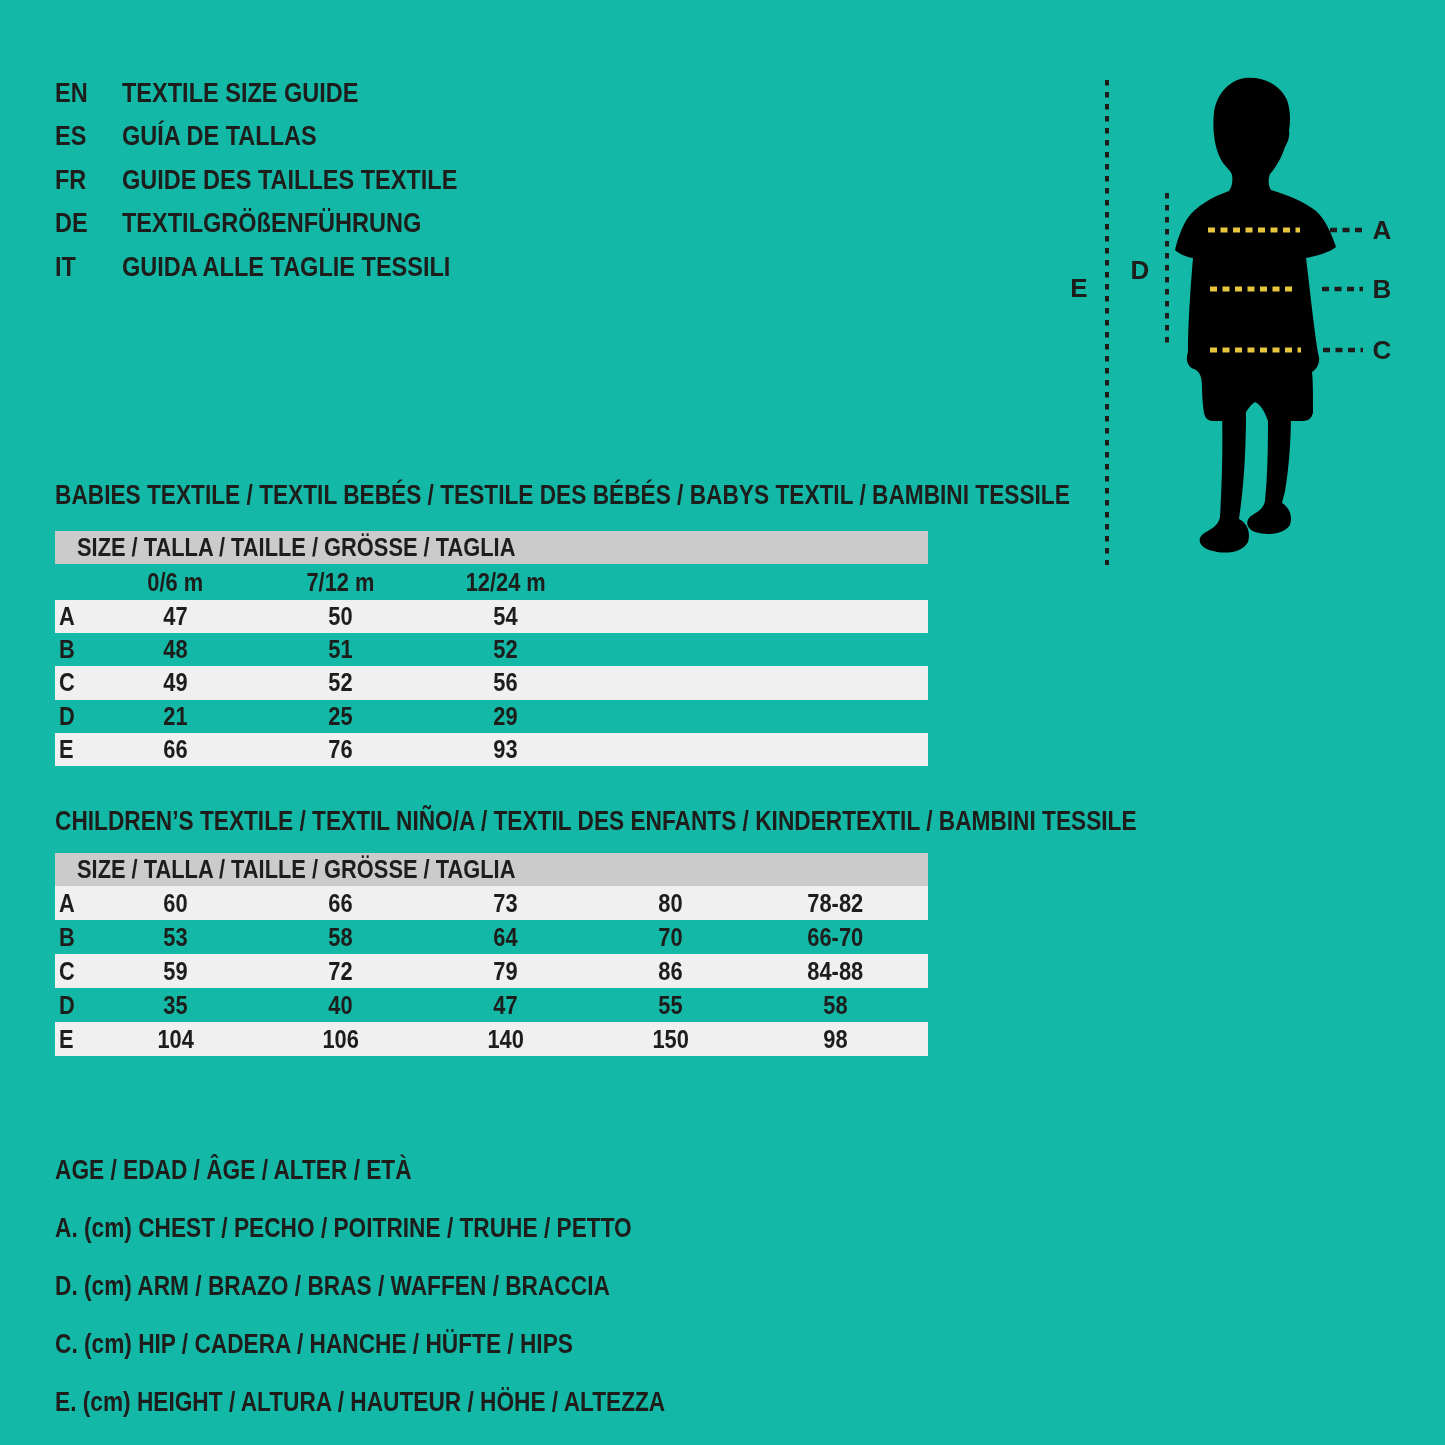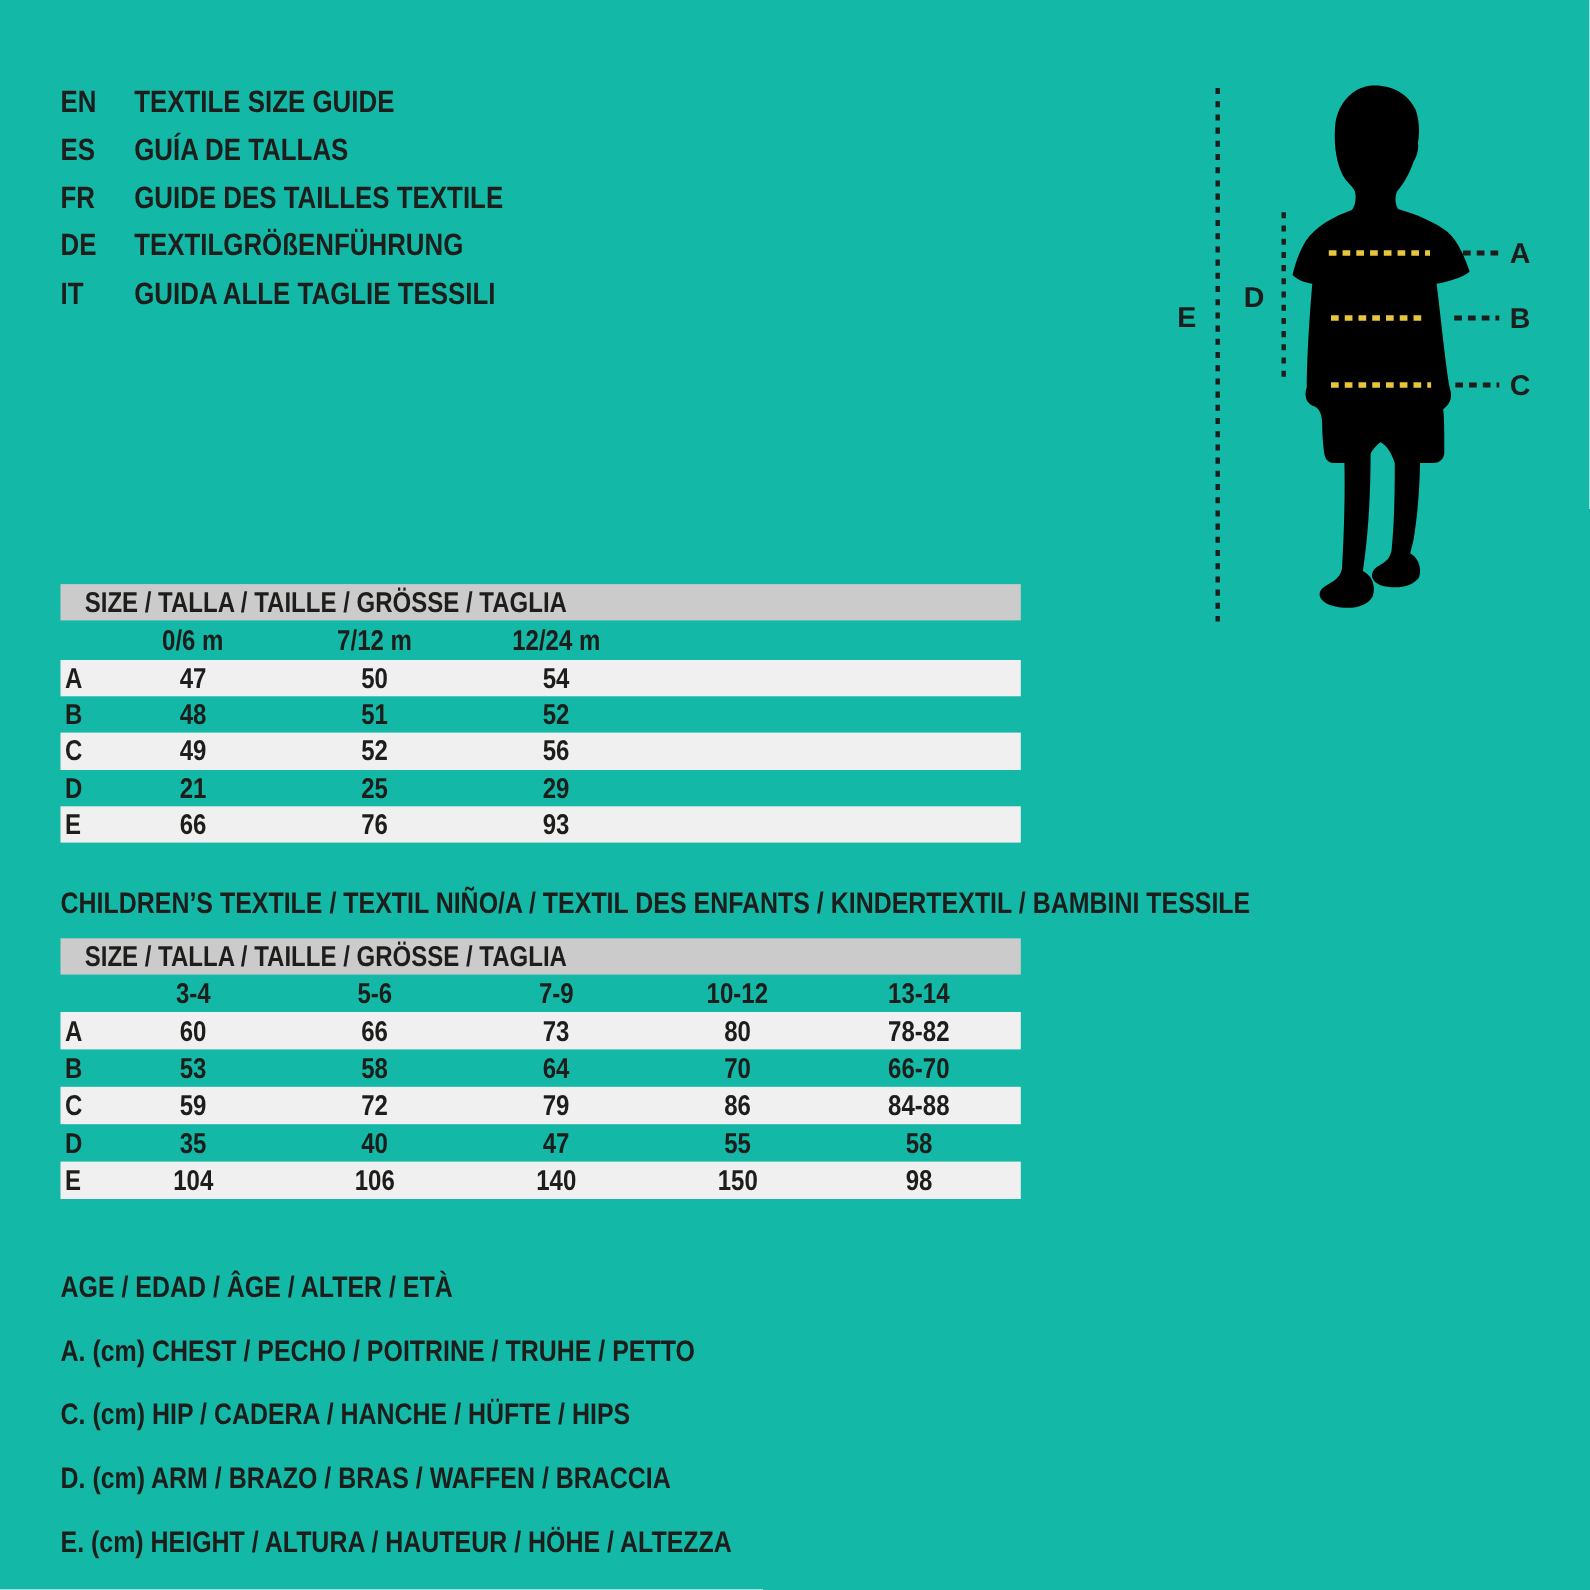--- a/index.html
+++ b/index.html
@@ -111,20 +111,23 @@
     <line x1="1210" y1="350" x2="1301" y2="350" stroke-width="5" stroke-dasharray="7 5.5" stroke="#e7c53c"></line>
     <line x1="1323" y1="350" x2="1363" y2="350" stroke-width="4.5" stroke-dasharray="7 5.5" stroke="#1d1d1b"></line>
 
     <text x="1382" y="239" text-anchor="middle">A</text>
     <text x="1382" y="298" text-anchor="middle">B</text>
     <text x="1382" y="359" text-anchor="middle">C</text>
     <text x="1140" y="279" text-anchor="middle">D</text>
     <text x="1079" y="297" text-anchor="middle">E</text>
   </svg>
 
+  <div class="section-title" style="top:480px">
+    <span class="cx">BABIES TEXTILE / TEXTIL BEBÉS / TESTILE DES BÉBÉS / BABYS TEXTIL / BAMBINI TESSILE</span>
+  </div>
 
   <div class="size-table babies" style="top:531px">
     <div class="size-bar">
       <span class="cx">SIZE / TALLA / TAILLE / GRÖSSE / TAGLIA</span>
     </div>
     <div class="cols-row grid-cols">
       <div class="row-label"></div>
       <div class="cell"><span class="cxc">0/6 m</span></div>
       <div class="cell"><span class="cxc">7/12 m</span></div>
       <div class="cell"><span class="cxc">12/24 m</span></div>
@@ -173,28 +176,20 @@
     </div>
   </div>
 
   <div class="section-title" style="top:806px">
     <span class="cx">CHILDREN’S TEXTILE / TEXTIL NIÑO/A / TEXTIL DES ENFANTS / KINDERTEXTIL / BAMBINI TESSILE</span>
   </div>
 
   <div class="size-table children" style="top:853px">
     <div class="size-bar">
       <span class="cx">SIZE / TALLA / TAILLE / GRÖSSE / TAGLIA</span>
-    </div>
-    <div class="cols-row grid-cols">
-      <div class="row-label"></div>
-      <div class="cell"><span class="cxc">3-4</span></div>
-      <div class="cell"><span class="cxc">5-6</span></div>
-      <div class="cell"><span class="cxc">7-9</span></div>
-      <div class="cell"><span class="cxc">10-12</span></div>
-      <div class="cell"><span class="cxc">13-14</span></div>
     </div>
     <div class="t-row grid-cols odd">
       <div class="row-label"><span class="cx">A</span></div>
       <div class="cell"><span class="cxc">60</span></div>
       <div class="cell"><span class="cxc">66</span></div>
       <div class="cell"><span class="cxc">73</span></div>
       <div class="cell"><span class="cxc">80</span></div>
       <div class="cell"><span class="cxc">78-82</span></div>
     </div>
     <div class="t-row grid-cols">
@@ -232,23 +227,23 @@
   </div>
 
   <div class="legend">
     <div class="legend-line">
         <span class="cx">AGE / EDAD / ÂGE / ALTER / ETÀ</span>
       </div>
     <div class="legend-line">
         <span class="cx">A. (cm) CHEST / PECHO / POITRINE / TRUHE / PETTO</span>
       </div>
     <div class="legend-line">
+        <span class="cx">D. (cm) ARM / BRAZO / BRAS / WAFFEN / BRACCIA</span>
+      </div>
+    <div class="legend-line">
         <span class="cx">C. (cm) HIP / CADERA / HANCHE / HÜFTE / HIPS</span>
       </div>
     <div class="legend-line">
-        <span class="cx">D. (cm) ARM / BRAZO / BRAS / WAFFEN / BRACCIA</span>
-      </div>
-    <div class="legend-line">
         <span class="cx">E. (cm) HEIGHT / ALTURA / HAUTEUR / HÖHE / ALTEZZA</span>
       </div>
   </div>
 
 </div>
 
 </body></html>

